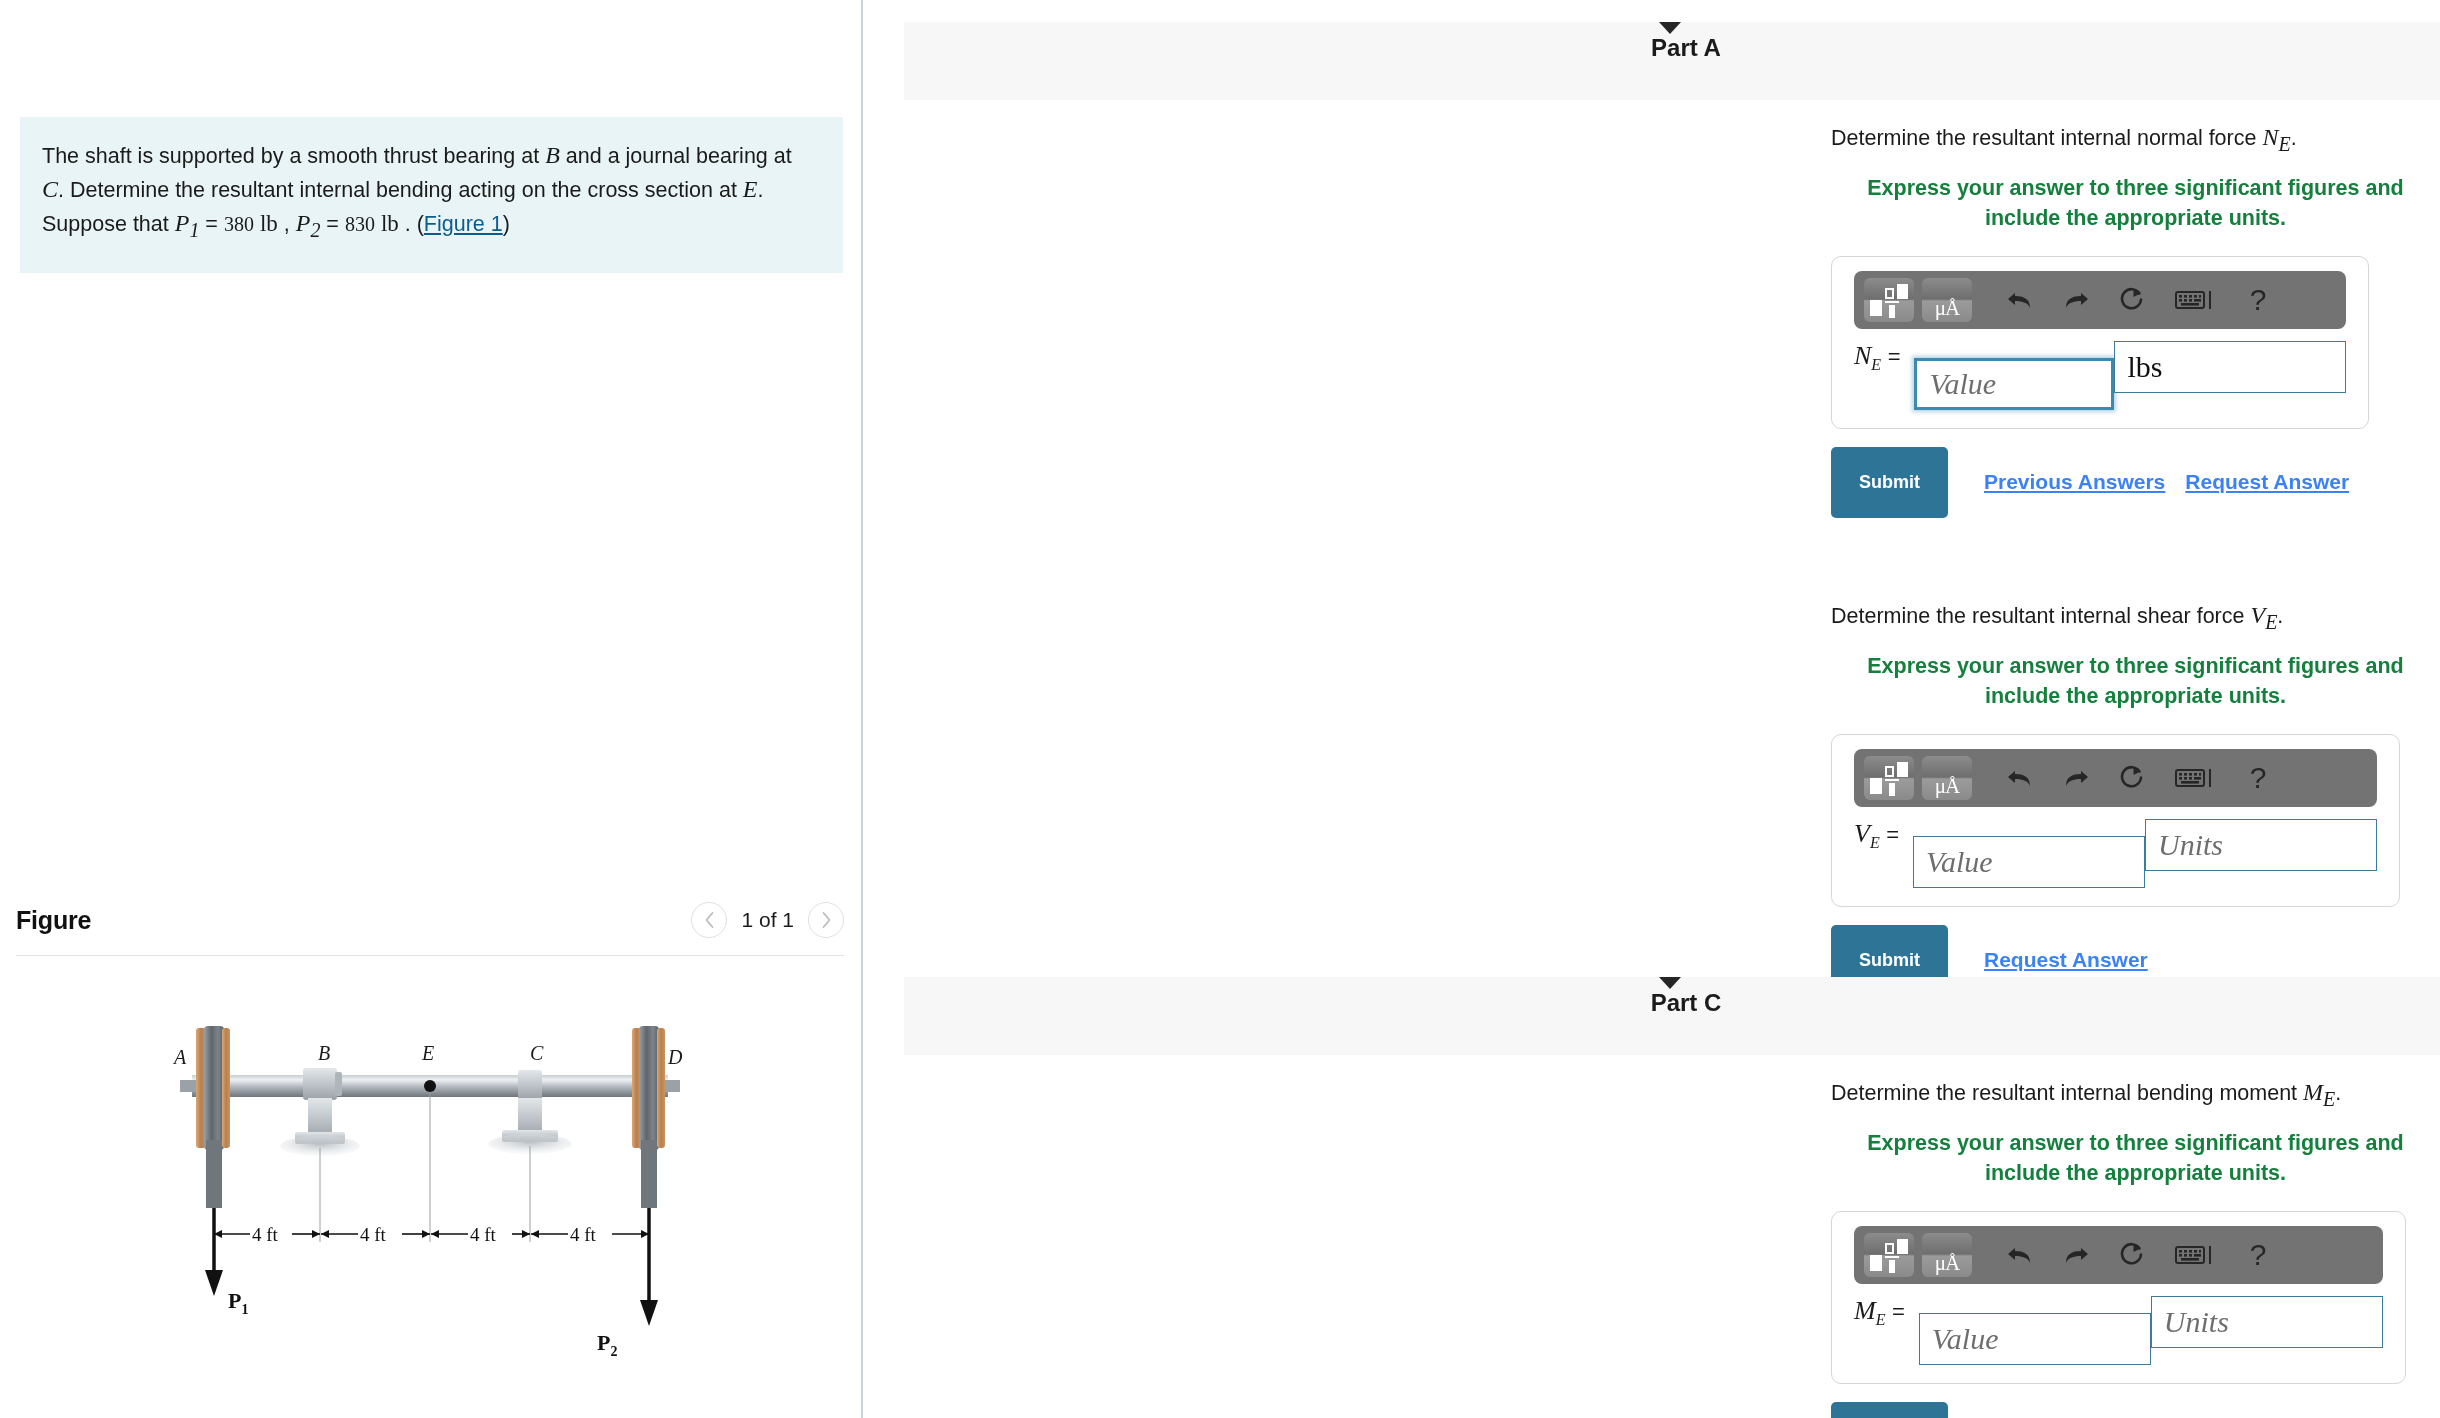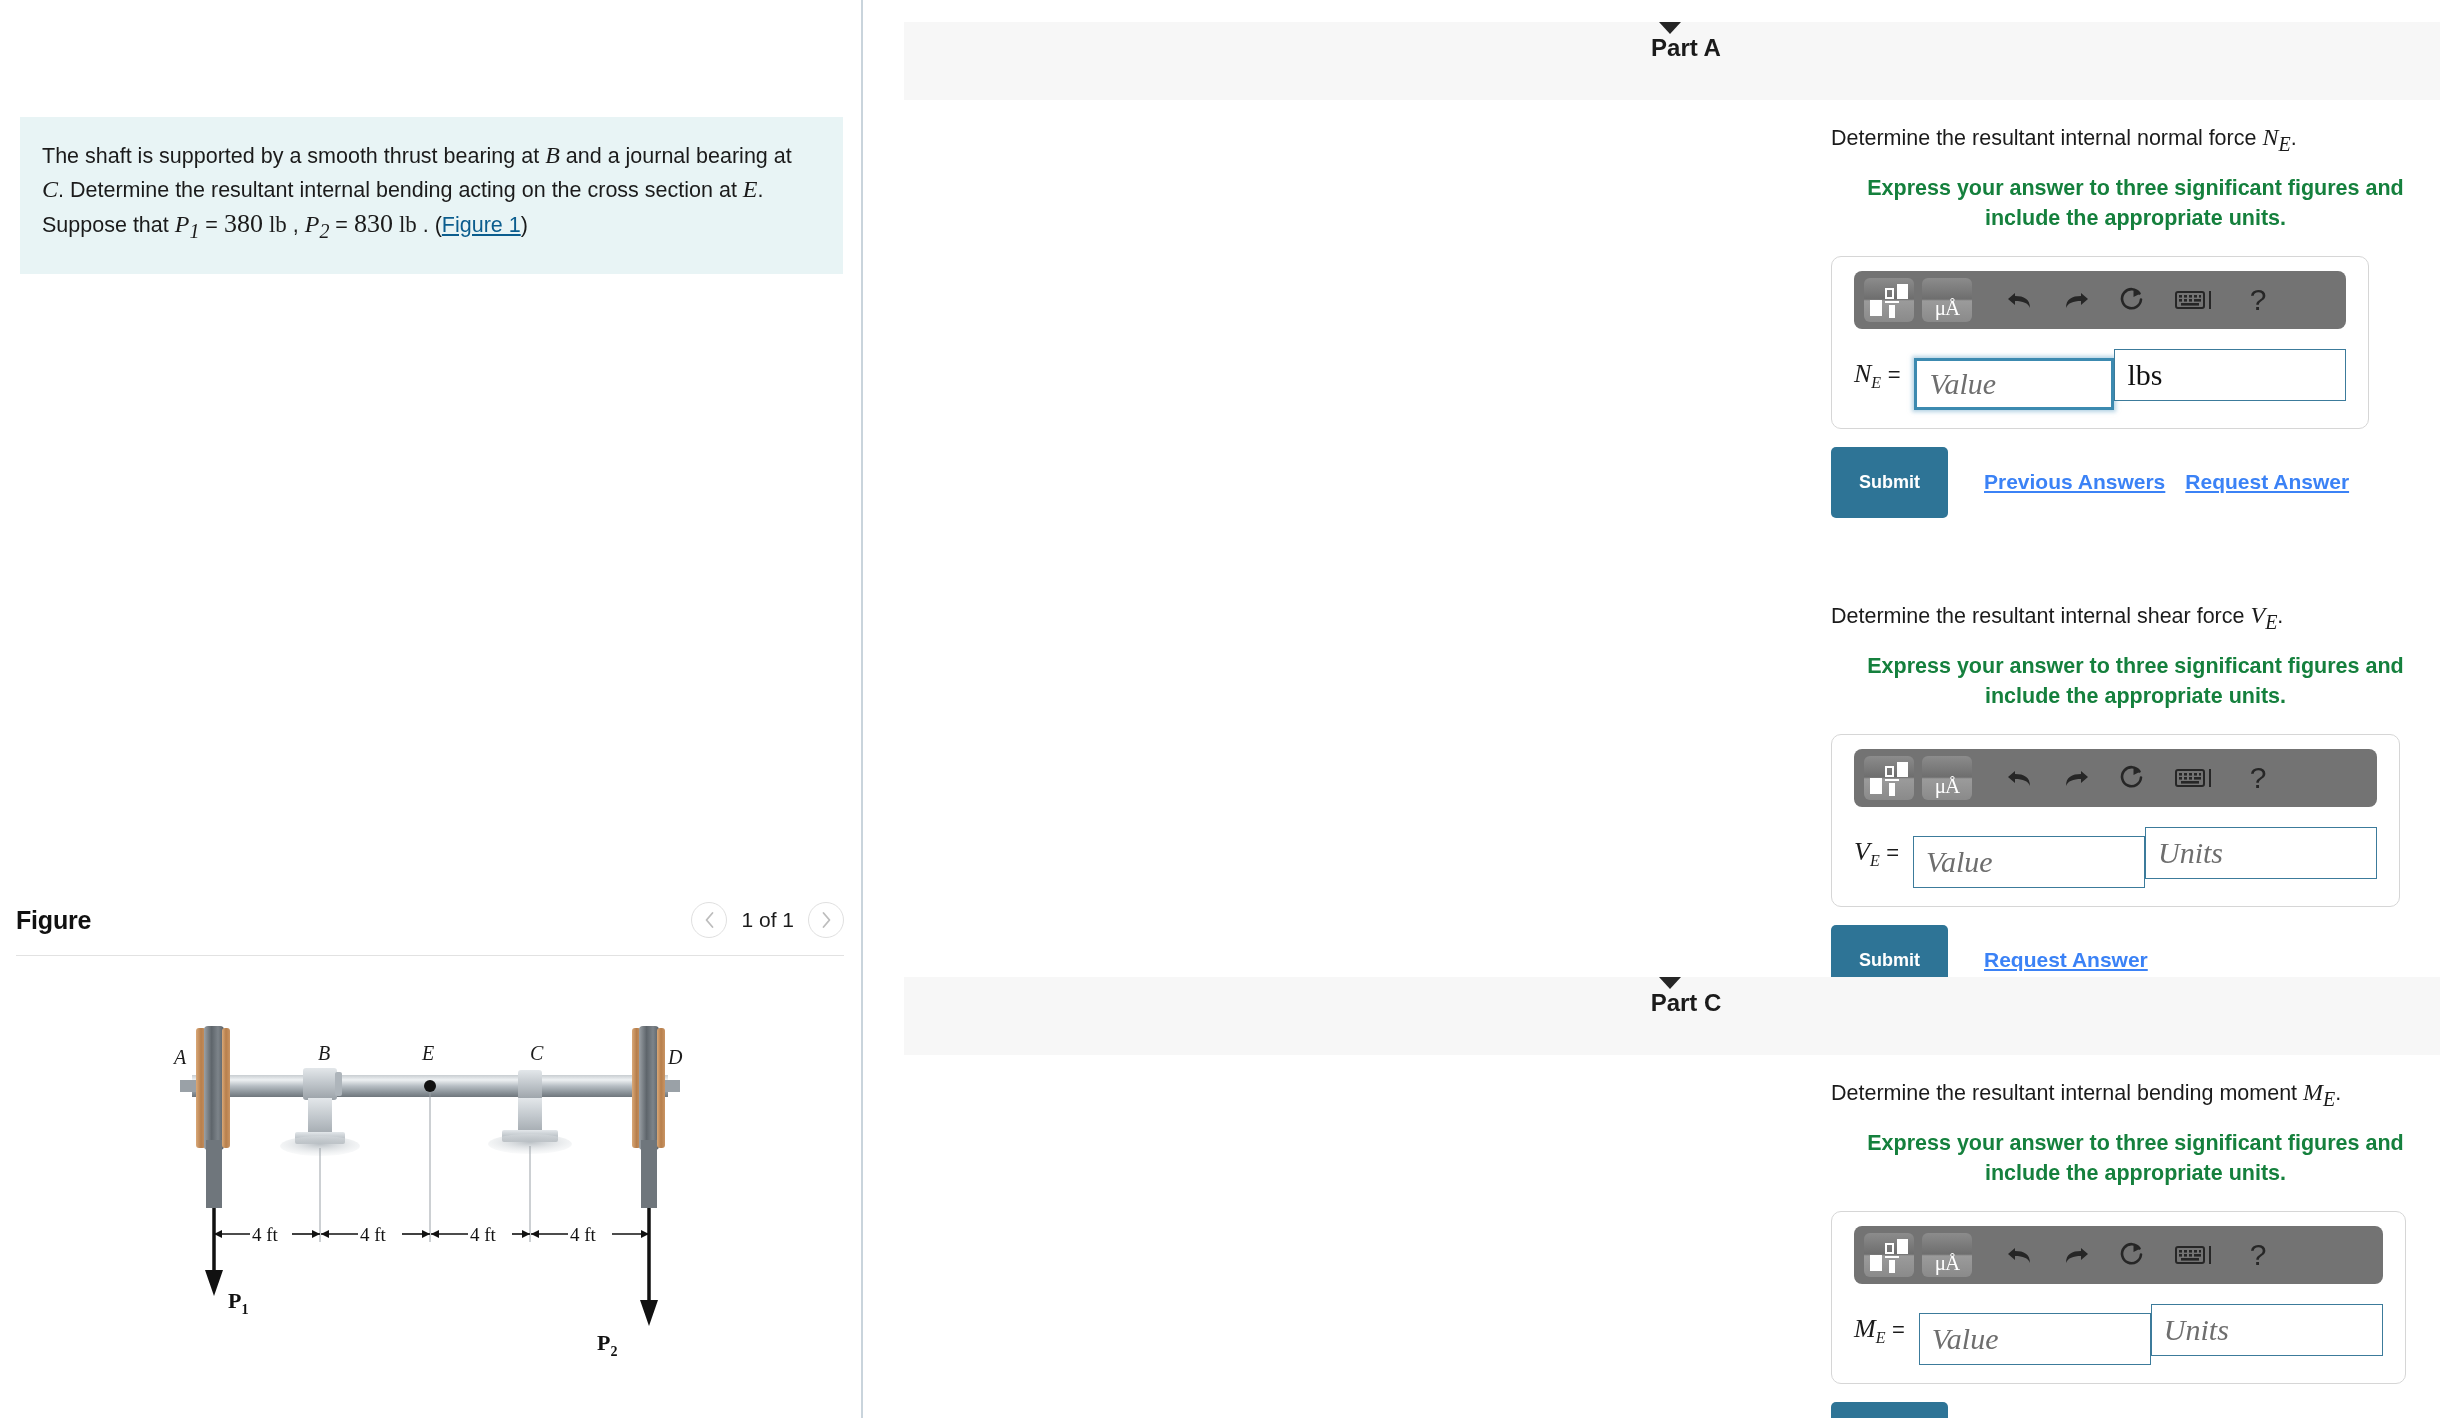--- a/index.html
+++ b/index.html
@@ -33,21 +33,21 @@
     background: #e8f4f5;
     padding: 22px 26px 26px 22px;
   }
   .problem-text {
     font-size: 21.5px;
     line-height: 33px;
     color: #1b1b1b;
     font-family: "Liberation Sans", sans-serif;
   }
   .mi { font-family: "Liberation Serif", serif; font-style: italic; font-size: 24px; }
-  .mnum { font-family: "Liberation Serif", serif; font-style: normal; font-size: 26px; }
+  .mnum { font-family: "Liberation Serif", serif; font-style: normal; font-size: 20px; }
   .munit { font-family: "Liberation Serif", serif; font-style: normal; font-size: 23px; }
   .figlink { color: #0b5d8e; text-decoration: underline; cursor: pointer; }
 
   .figure-header {
     position: absolute;
     left: 16px; top: 902px;
     width: 828px;
     display: flex;
     align-items: center;
     justify-content: space-between;
@@ -174,21 +174,20 @@
     width: 48px; height: 44px;
     display: flex; align-items: center; justify-content: center;
     color: #262626;
     cursor: pointer;
     flex: 0 0 auto;
   }
   .tool-gap { width: 8px; flex: 0 0 auto; }
 
   .answer-row {
     display: flex;
-    align-items: center;
     margin-top: 12px;
   }
   .var-label {
     font-family: "Liberation Serif", serif;
     font-style: italic;
     font-size: 26px;
     color: #1b1b1b;
     margin-right: 14px;
     white-space: nowrap;
   }

